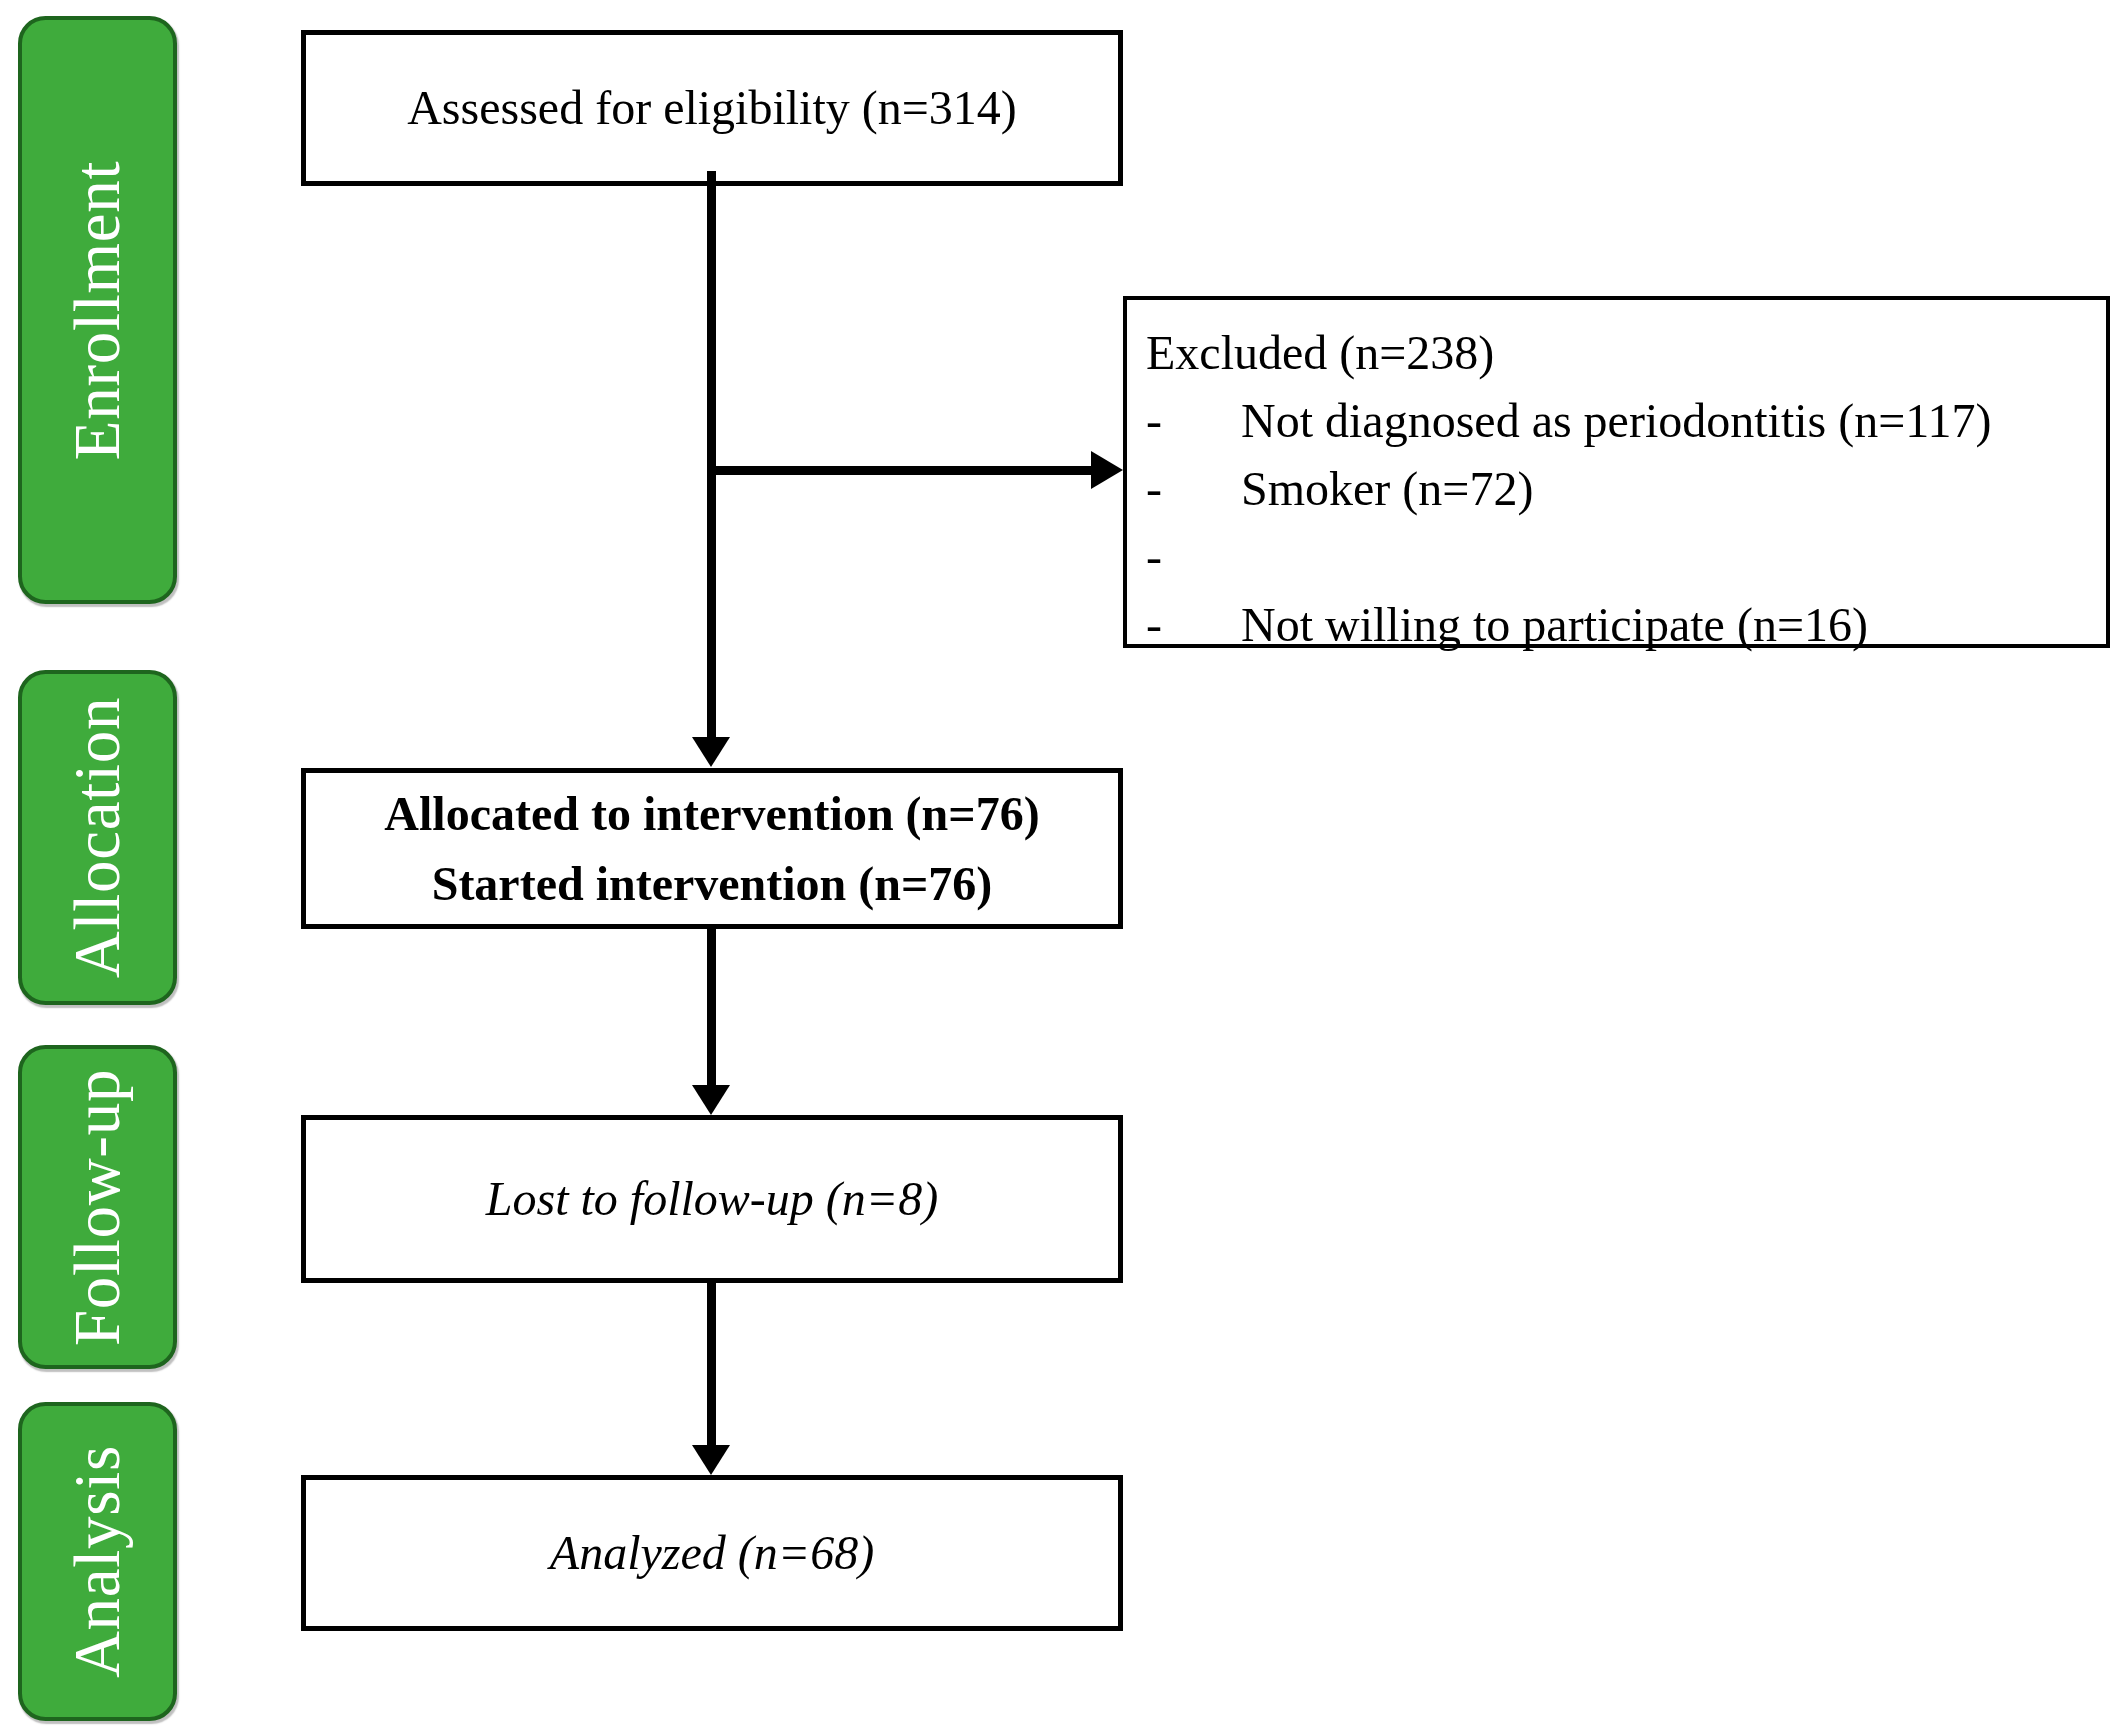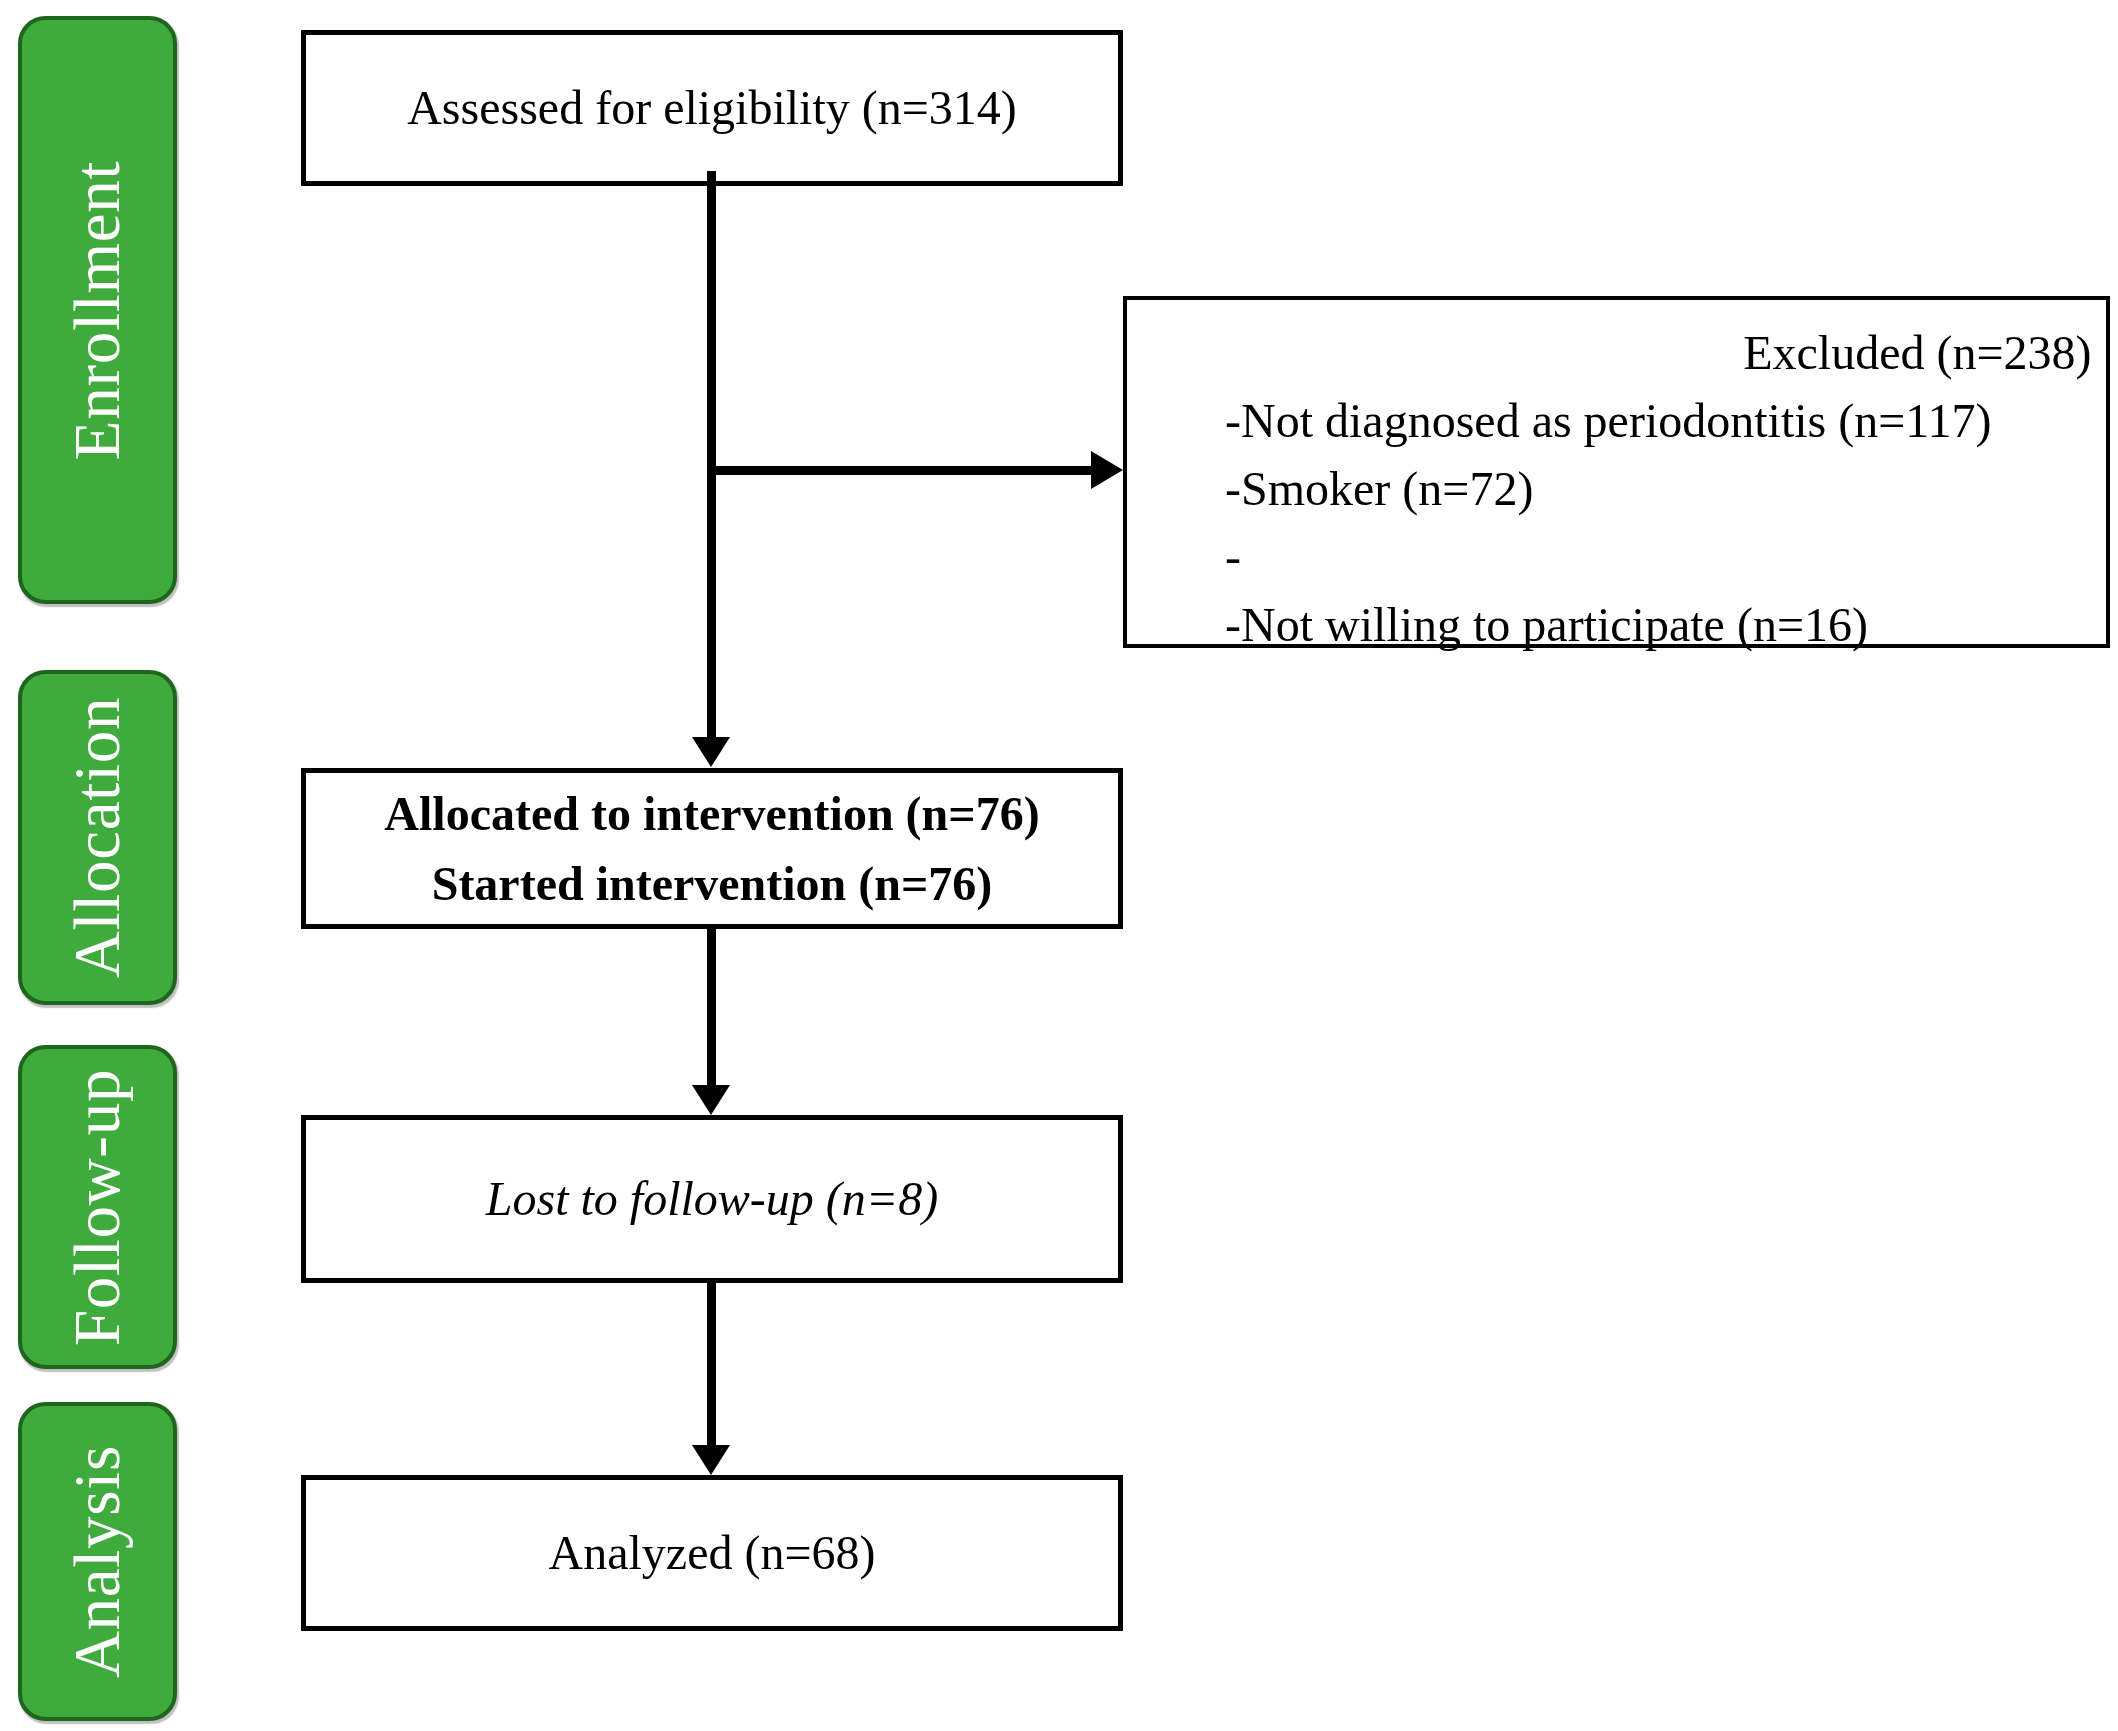--- a/index.html
+++ b/index.html
@@ -56,36 +56,36 @@
     flex-direction: column;
     align-items: center;
     justify-content: center;
     text-align: center;
     font-size: 48px;
     line-height: 1.45;
   }
   #box-assessed  { top: 30px;   height: 156px; }
   #box-allocated { top: 768px; height: 161px; font-weight: bold; }
   #box-lost      { top: 1115px; height: 168px; font-style: italic; }
-  #box-analyzed  { top: 1475px; height: 156px; }
+  #box-analyzed  { top: 1475px; height: 156px; font-style: italic; }
 
   
   #box-excluded {
     position: absolute;
     left: 1123px;
     top: 296px;
     width: 987px;
     height: 352px;
     background: #ffffff;
     border: 4.3px solid #000000;
     box-sizing: border-box;
     padding: 19px 14.5px 7.2px 19px;
     font-size: 48px;
     line-height: 68px;
-    text-align: right;
+    text-align: left;
   }
   .exc-item { display: flex; }
   .exc-bullet {
     width: 95px;
     flex: 0 0 95px;
   }
 
   
   .vline {
     position: absolute;

